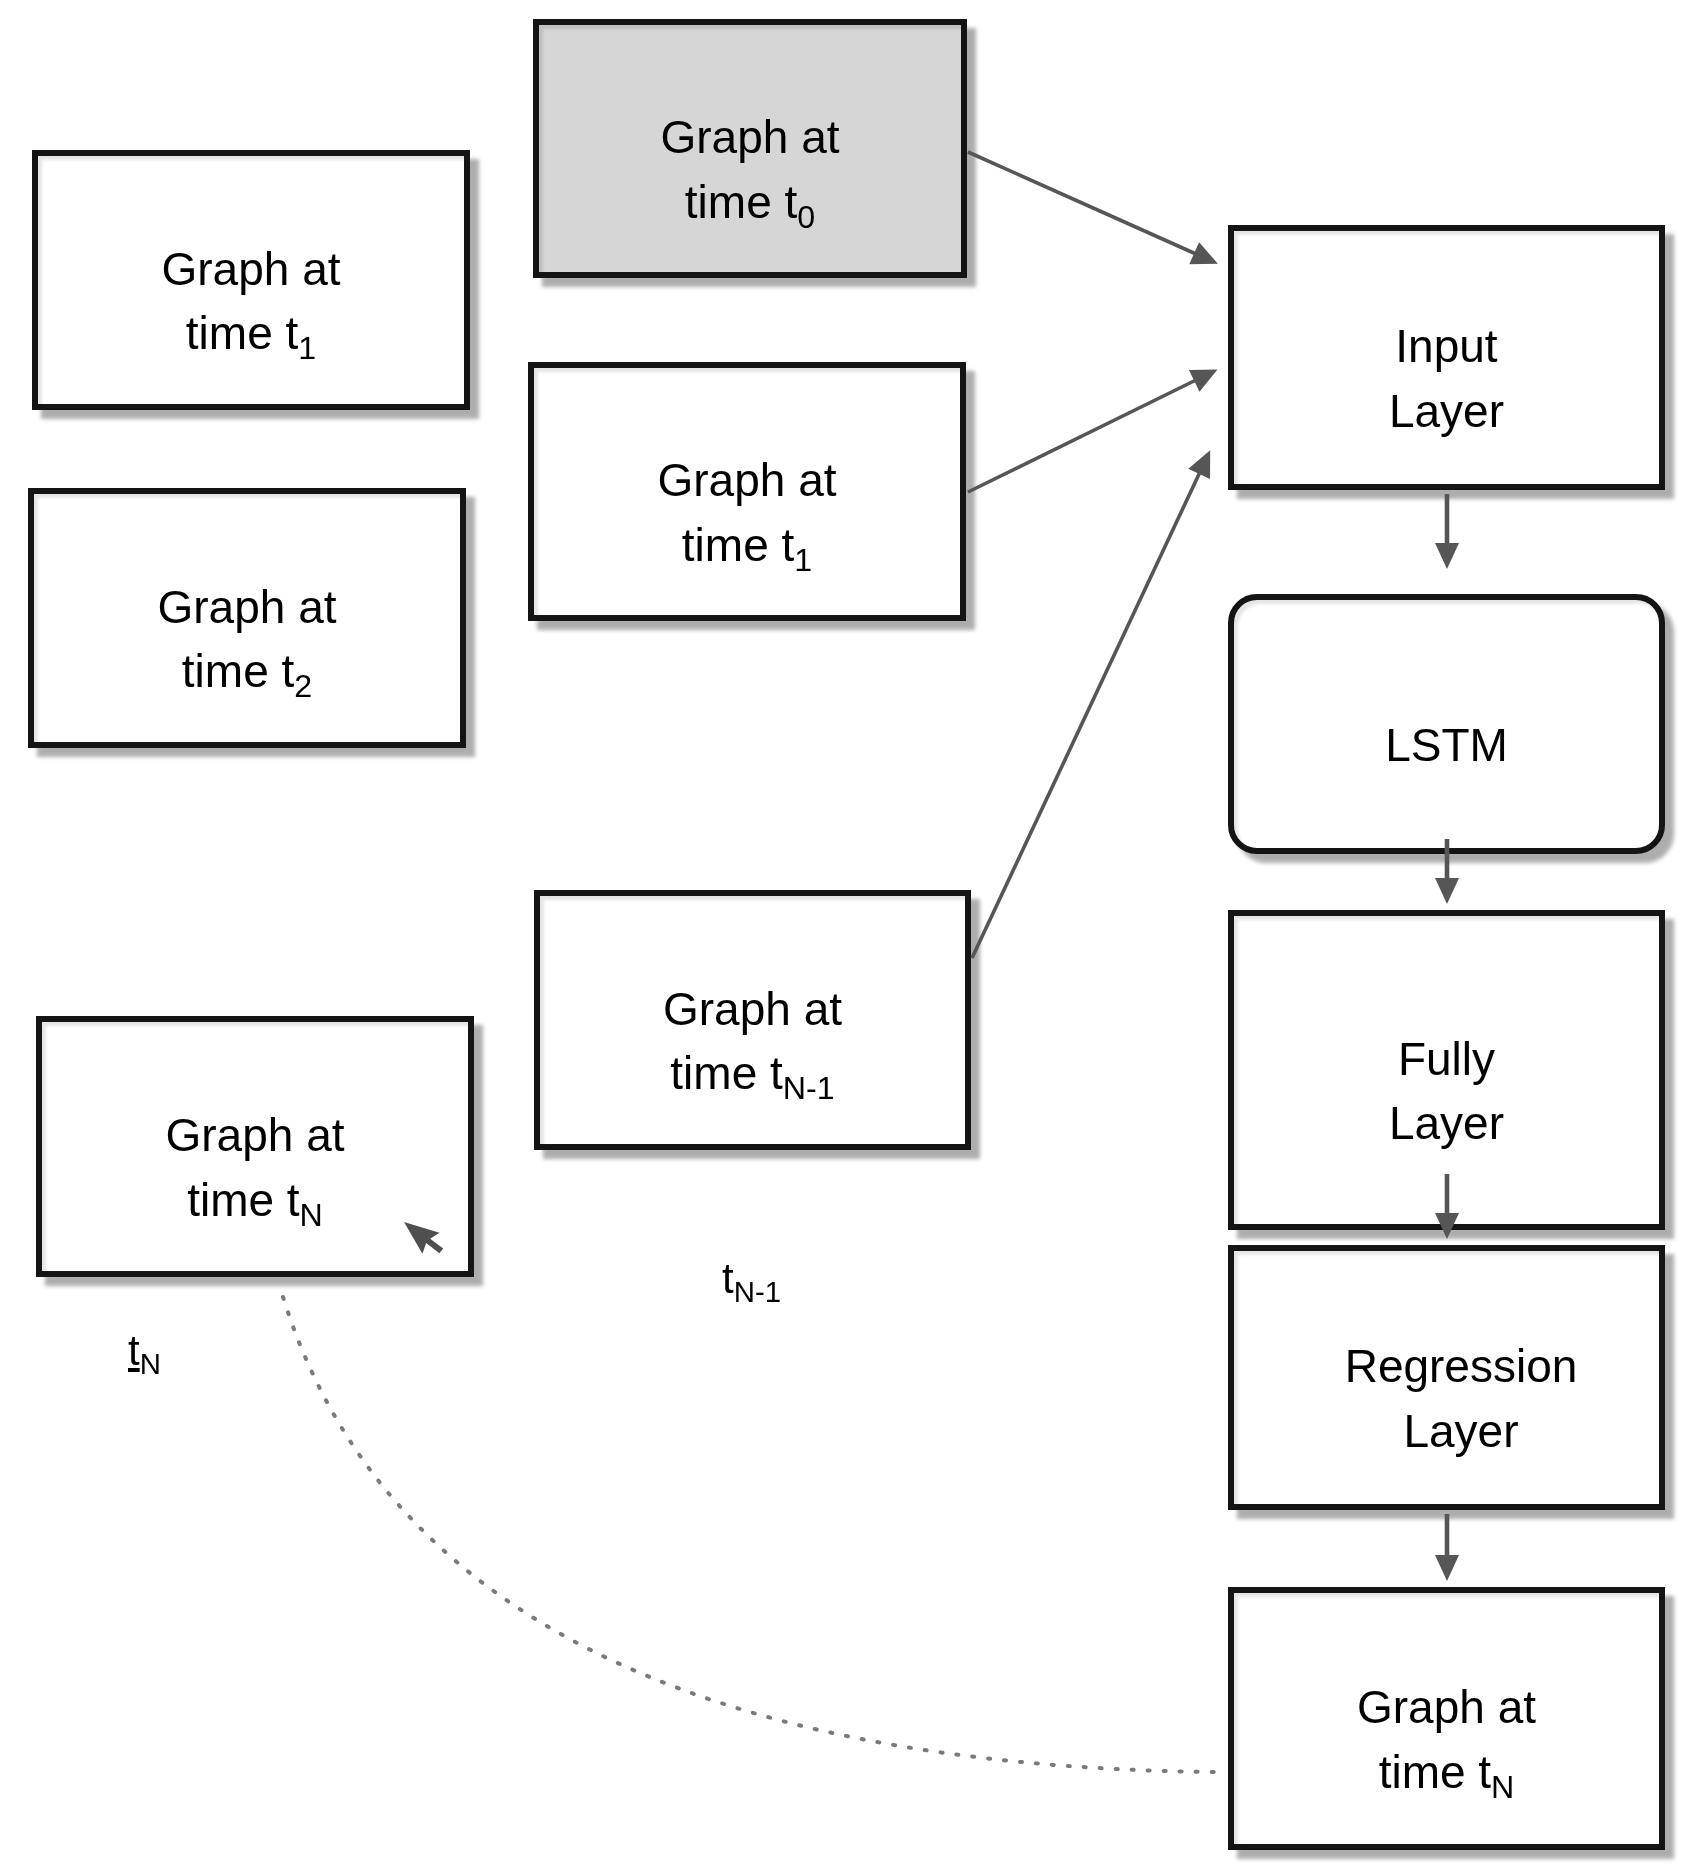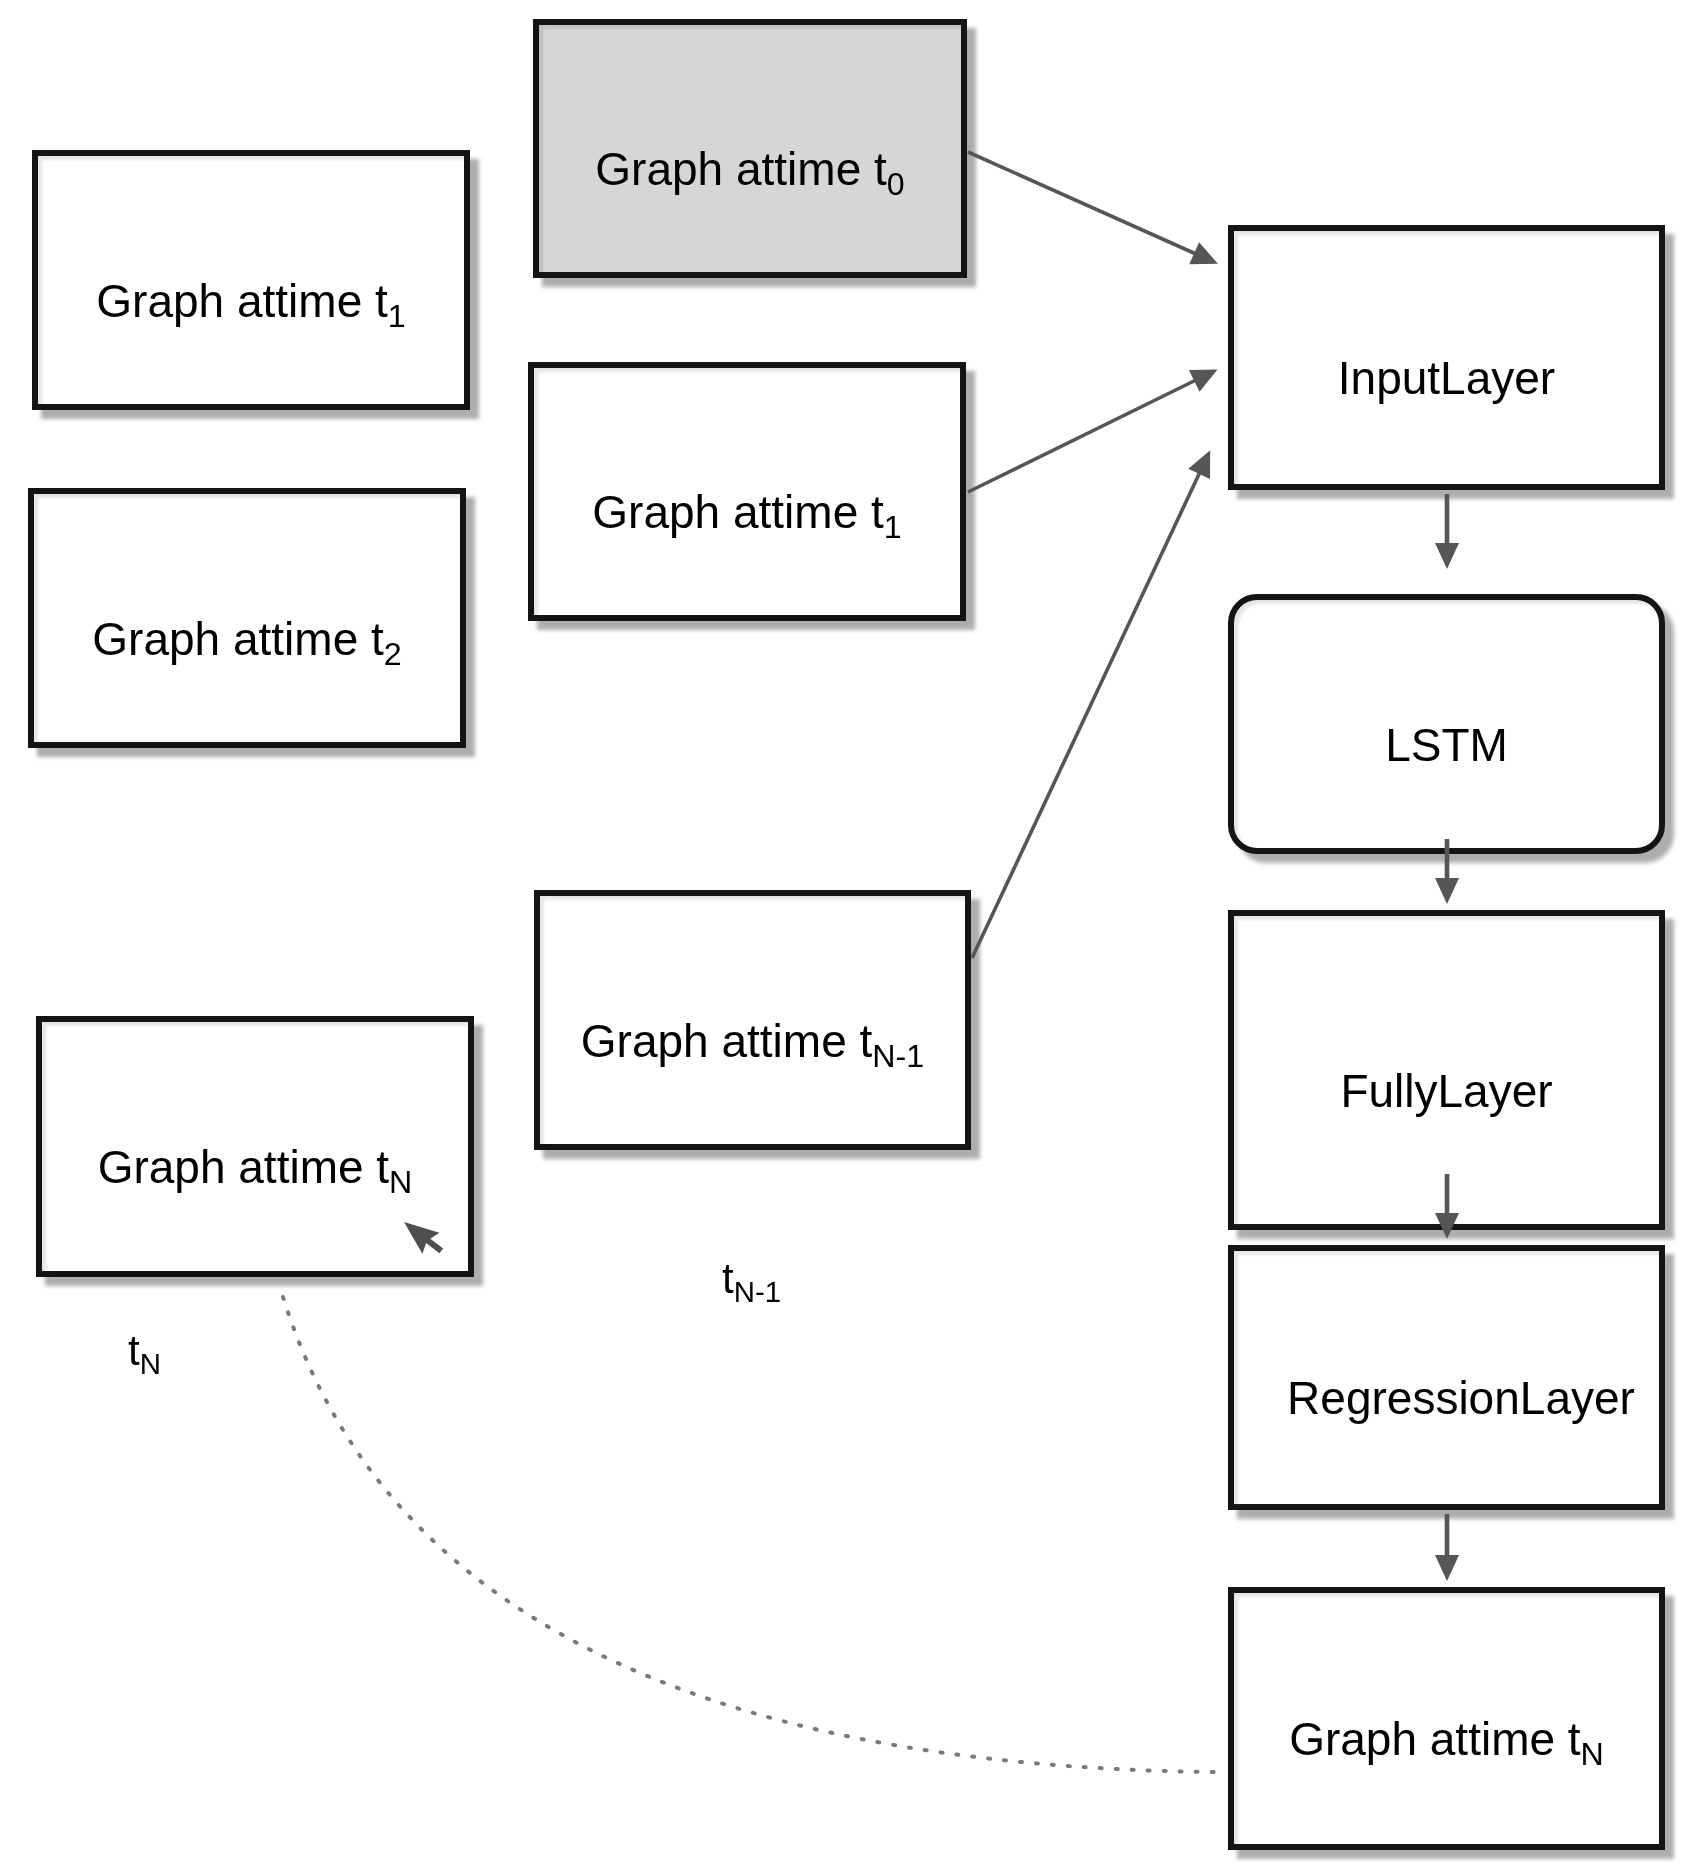--- a/index.html
+++ b/index.html
@@ -10,21 +10,21 @@
     font-family:"Liberation Sans", sans-serif;
     color:var(--text,#000000);
     overflow:hidden;
   }
   .node{
     position:absolute;
     box-sizing:border-box;
     background:var(--box-fill,#ffffff);
     border:6px solid var(--box-border,#141414);
     box-shadow:9px 9px 4px rgba(0,0,0,0.32), inset 4px 4px 3px rgba(0,0,0,0.10);
-    display:flex;flex-direction:row;
+    display:flex;flex-direction:column;
     align-items:center;justify-content:center;
     padding-top:42px;
     text-align:center;
     font-size:46px;line-height:1.40;
     white-space:nowrap;
   }
   .node.gray{background:var(--gray-fill,#d6d6d6);}
   sub{font-size:0.70em;line-height:0;}
   .floatlabel{
     position:absolute;font-size:42px;line-height:1;
@@ -35,21 +35,21 @@
   .l2{left:28px;  top:488px;  width:438px;height:260px;}
   .l3{left:36px;  top:1016px; width:438px;height:261px;}
   .c0{left:533px; top:19px;   width:434px;height:259px;}
   .c1{left:528px; top:362px;  width:438px;height:259px;}
   .c2{left:534px; top:890px;  width:437px;height:260px;}
   .r1{left:1228px;top:225px;  width:437px;height:265px;}
   .r2{left:1228px;top:594px;  width:437px;height:260px;border-radius:29px;}
   .r3{left:1228px;top:910px;  width:437px;height:320px;}
   .r4{left:1228px;top:1245px; width:437px;height:265px;padding-left:29px;}
   .r5{left:1228px;top:1587px; width:437px;height:263px;}
-  .lab-tn {left:128px;top:1330px;}
+  .lab-tn {left:128px;top:1330px;text-decoration:underline;}
   .lab-tn1{left:698px;top:1258px;margin-left:24px;}
   .overlay{position:absolute;left:0;top:0;pointer-events:none;}
   .aline{stroke:var(--arrow,#565656);stroke-width:3.6;fill:none;}
   .vline{stroke:var(--arrow,#565656);stroke-width:4.6;fill:none;}
   .ahead{fill:var(--arrow,#565656);stroke:none;}
   .dashedline{
     stroke:var(--dashed,#7a7a7a);stroke-width:4;fill:none;
     stroke-dasharray:2 14;stroke-linecap:round;
   }
   .cursorglyph{fill:#4f4f4f;stroke:none;}

